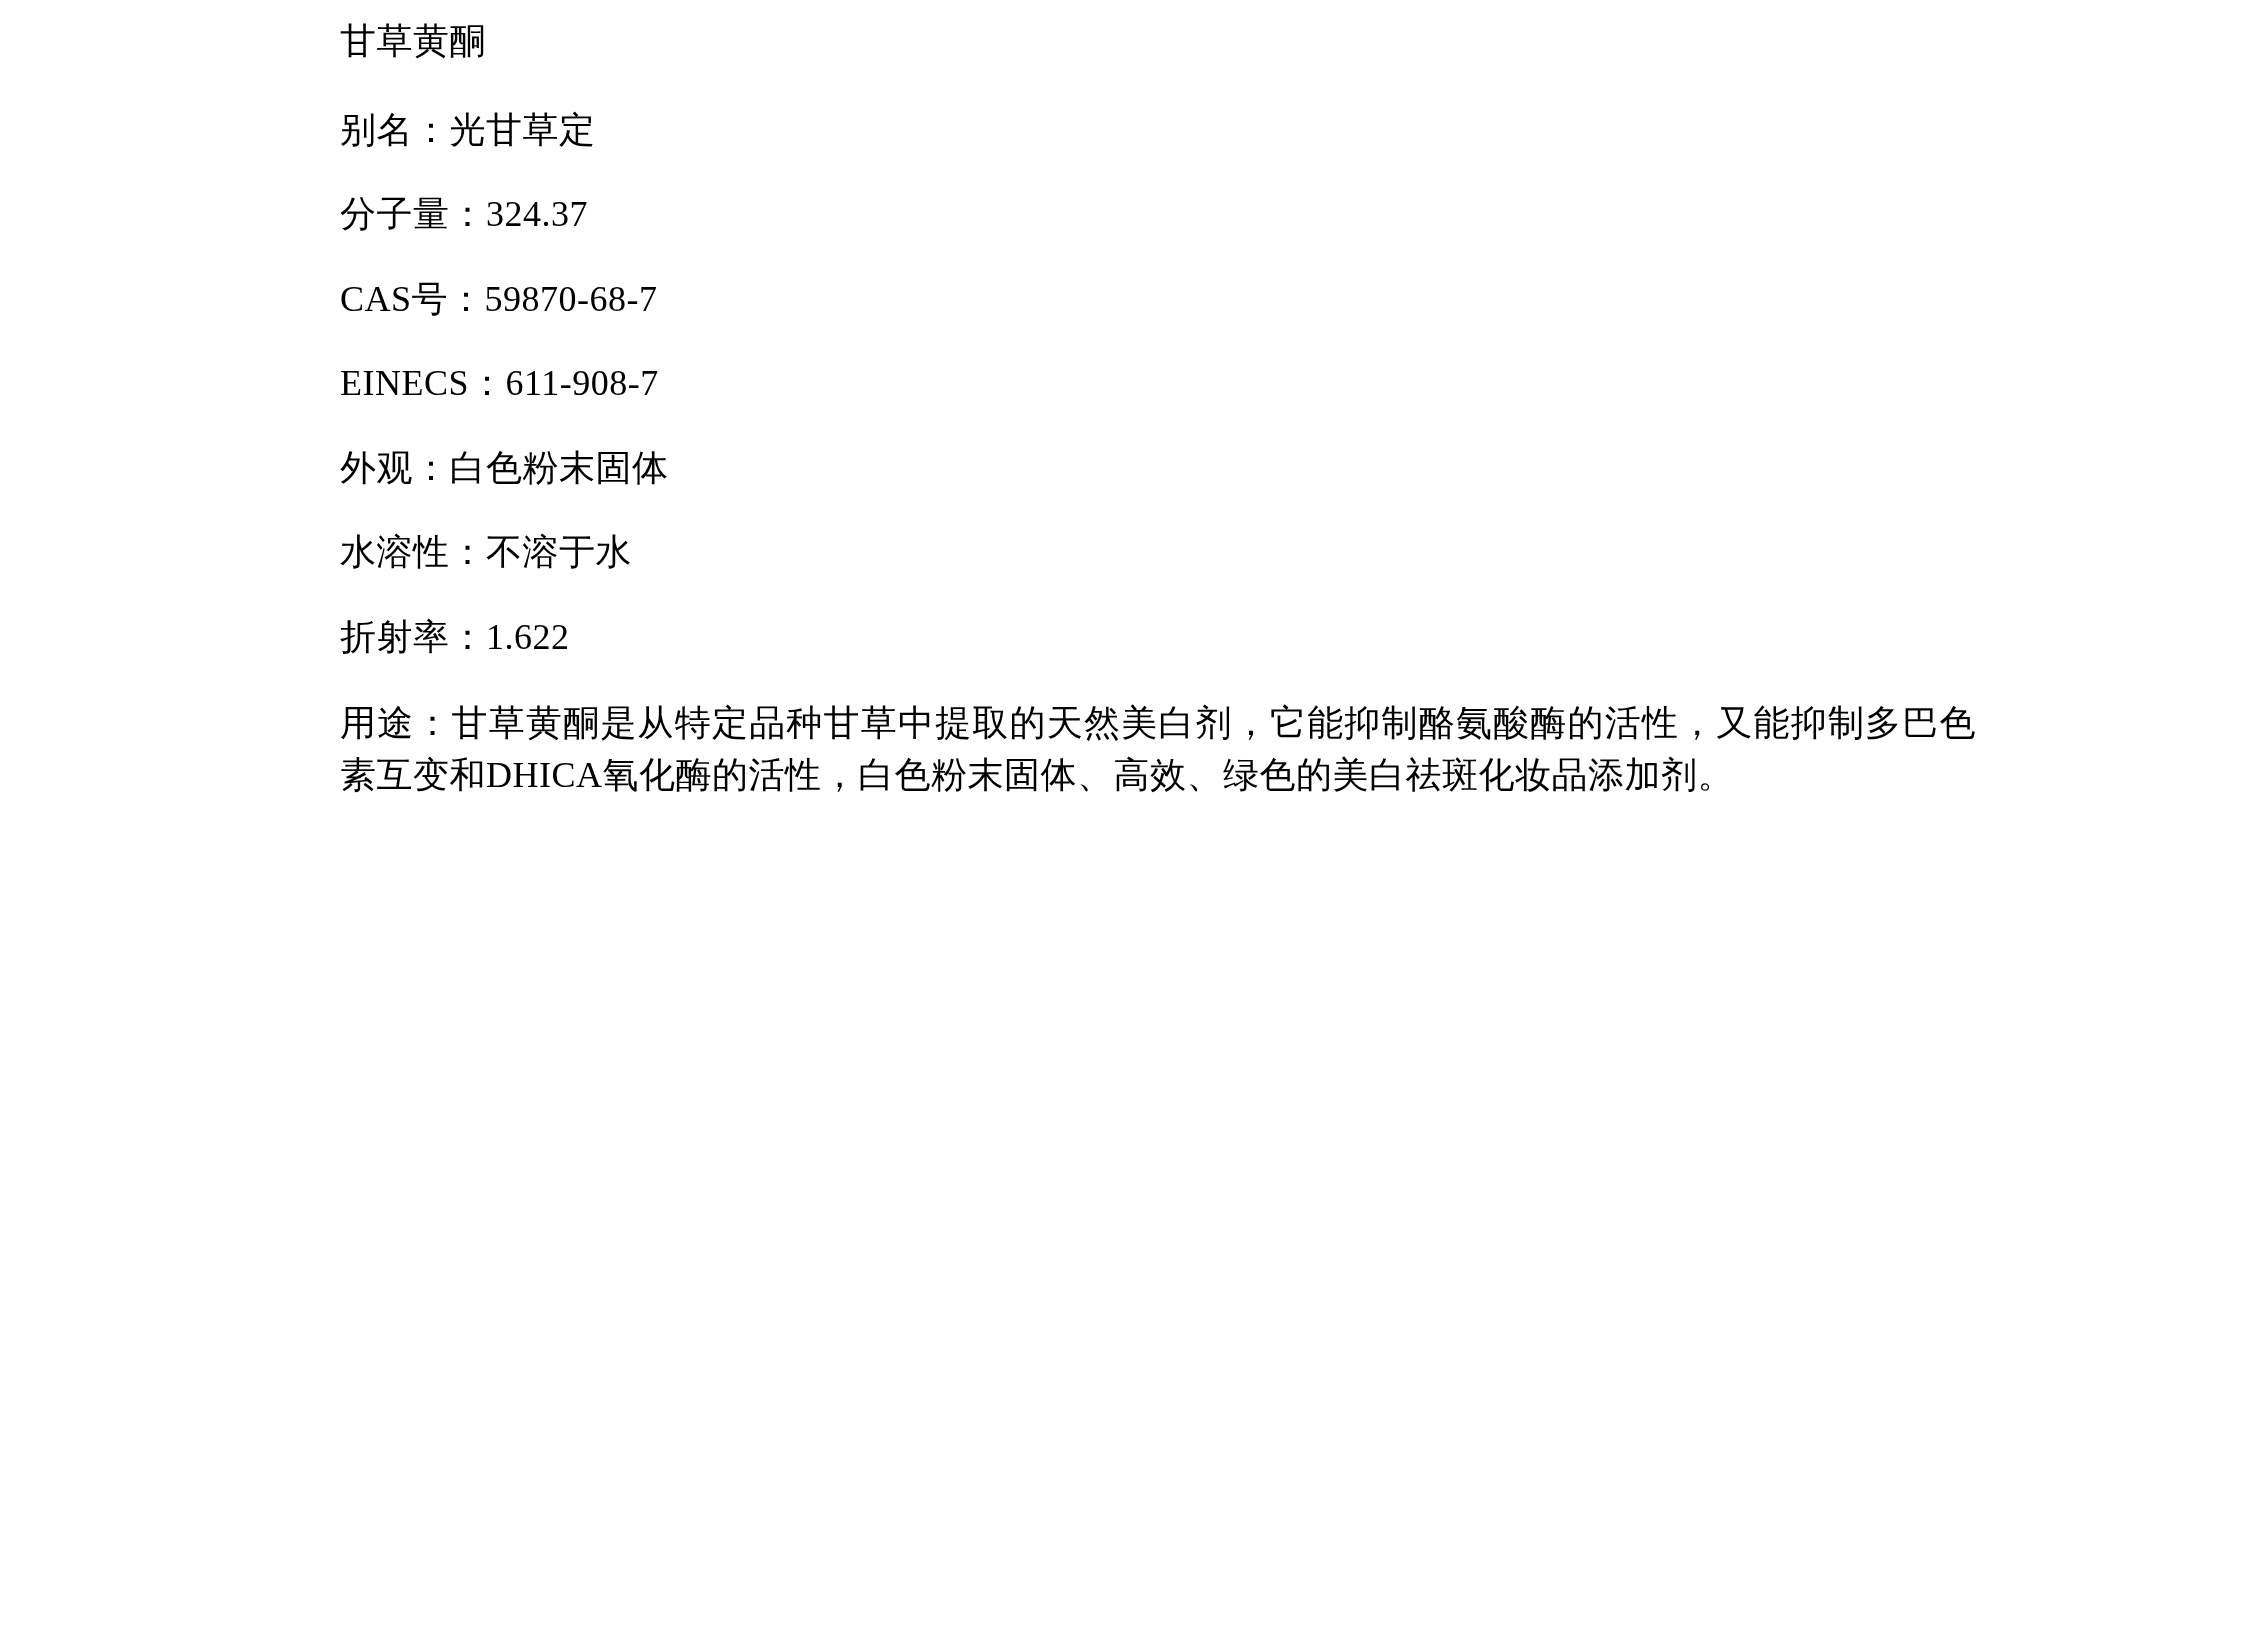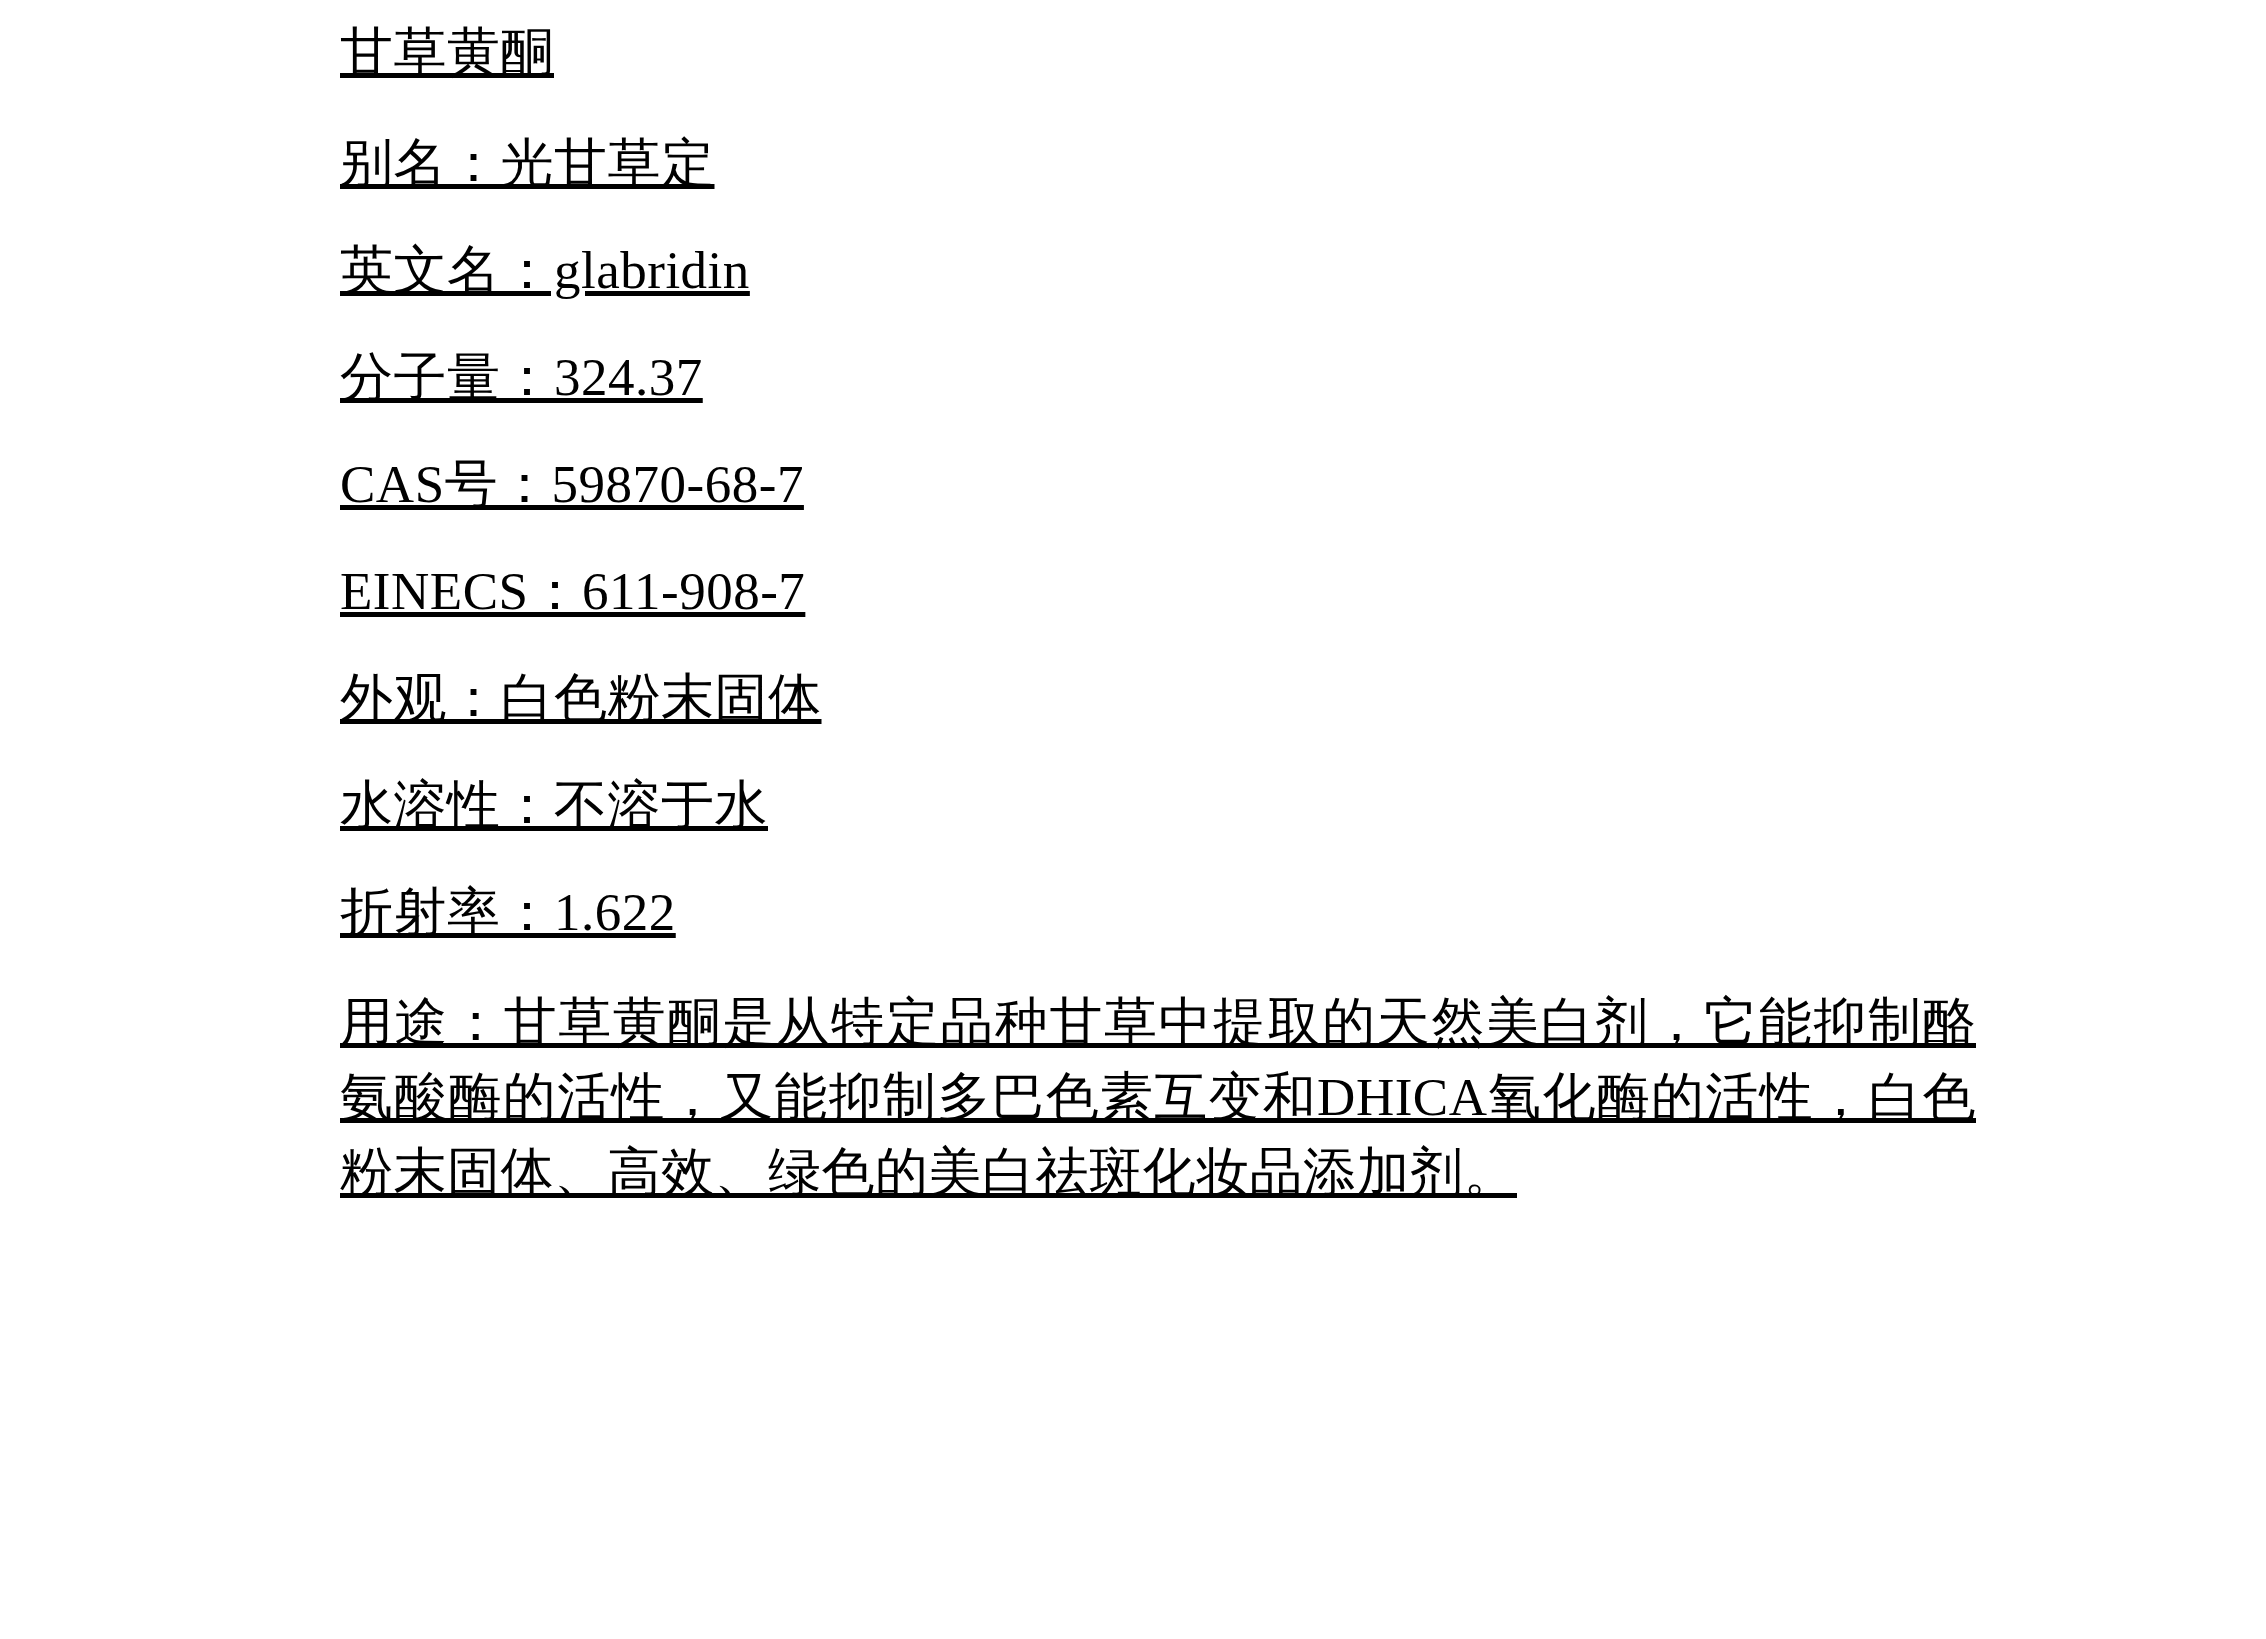--- a/index.html
+++ b/index.html
@@ -20,44 +20,42 @@
     height: 1639px;
     box-sizing: border-box;
     padding: 18.3px 0 0 0;
     overflow: hidden;
   }
   .doc-body {
     margin-left: 340px;
     margin-right: 274px;
   }
   .para {
-    font-size: 53px;
+    font-size: 36px;
     line-height: 1.32;
     margin: 0 16px 37px 0;
     letter-spacing: 0.5px;
     white-space: pre-wrap;
-    text-decoration: underline;
   }
   .para.title {
     margin-bottom: 41px;
   }
   .para.last {
     margin-bottom: 0;
     line-height: 1.42;
     text-align: justify;
   }
 </style>
 </head>
 <body>
 
 <div class="page">
   <div class="doc-body">
     <p class="para title">甘草黄酮</p>
     <p class="para">别名：光甘草定</p>
-    <p class="para">英文名：glabridin</p>
     <p class="para">分子量：324.37</p>
     <p class="para">CAS号：59870-68-7</p>
     <p class="para">EINECS：611-908-7</p>
     <p class="para">外观：白色粉末固体</p>
     <p class="para">水溶性：不溶于水</p>
     <p class="para">折射率：1.622</p>
     <p class="para last">用途：甘草黄酮是从特定品种甘草中提取的天然美白剂，它能抑制酪氨酸酶的活性，又能抑制多巴色素互变和DHICA氧化酶的活性，白色粉末固体、高效、绿色的美白祛斑化妆品添加剂。</p>
   </div>
 </div>
 

